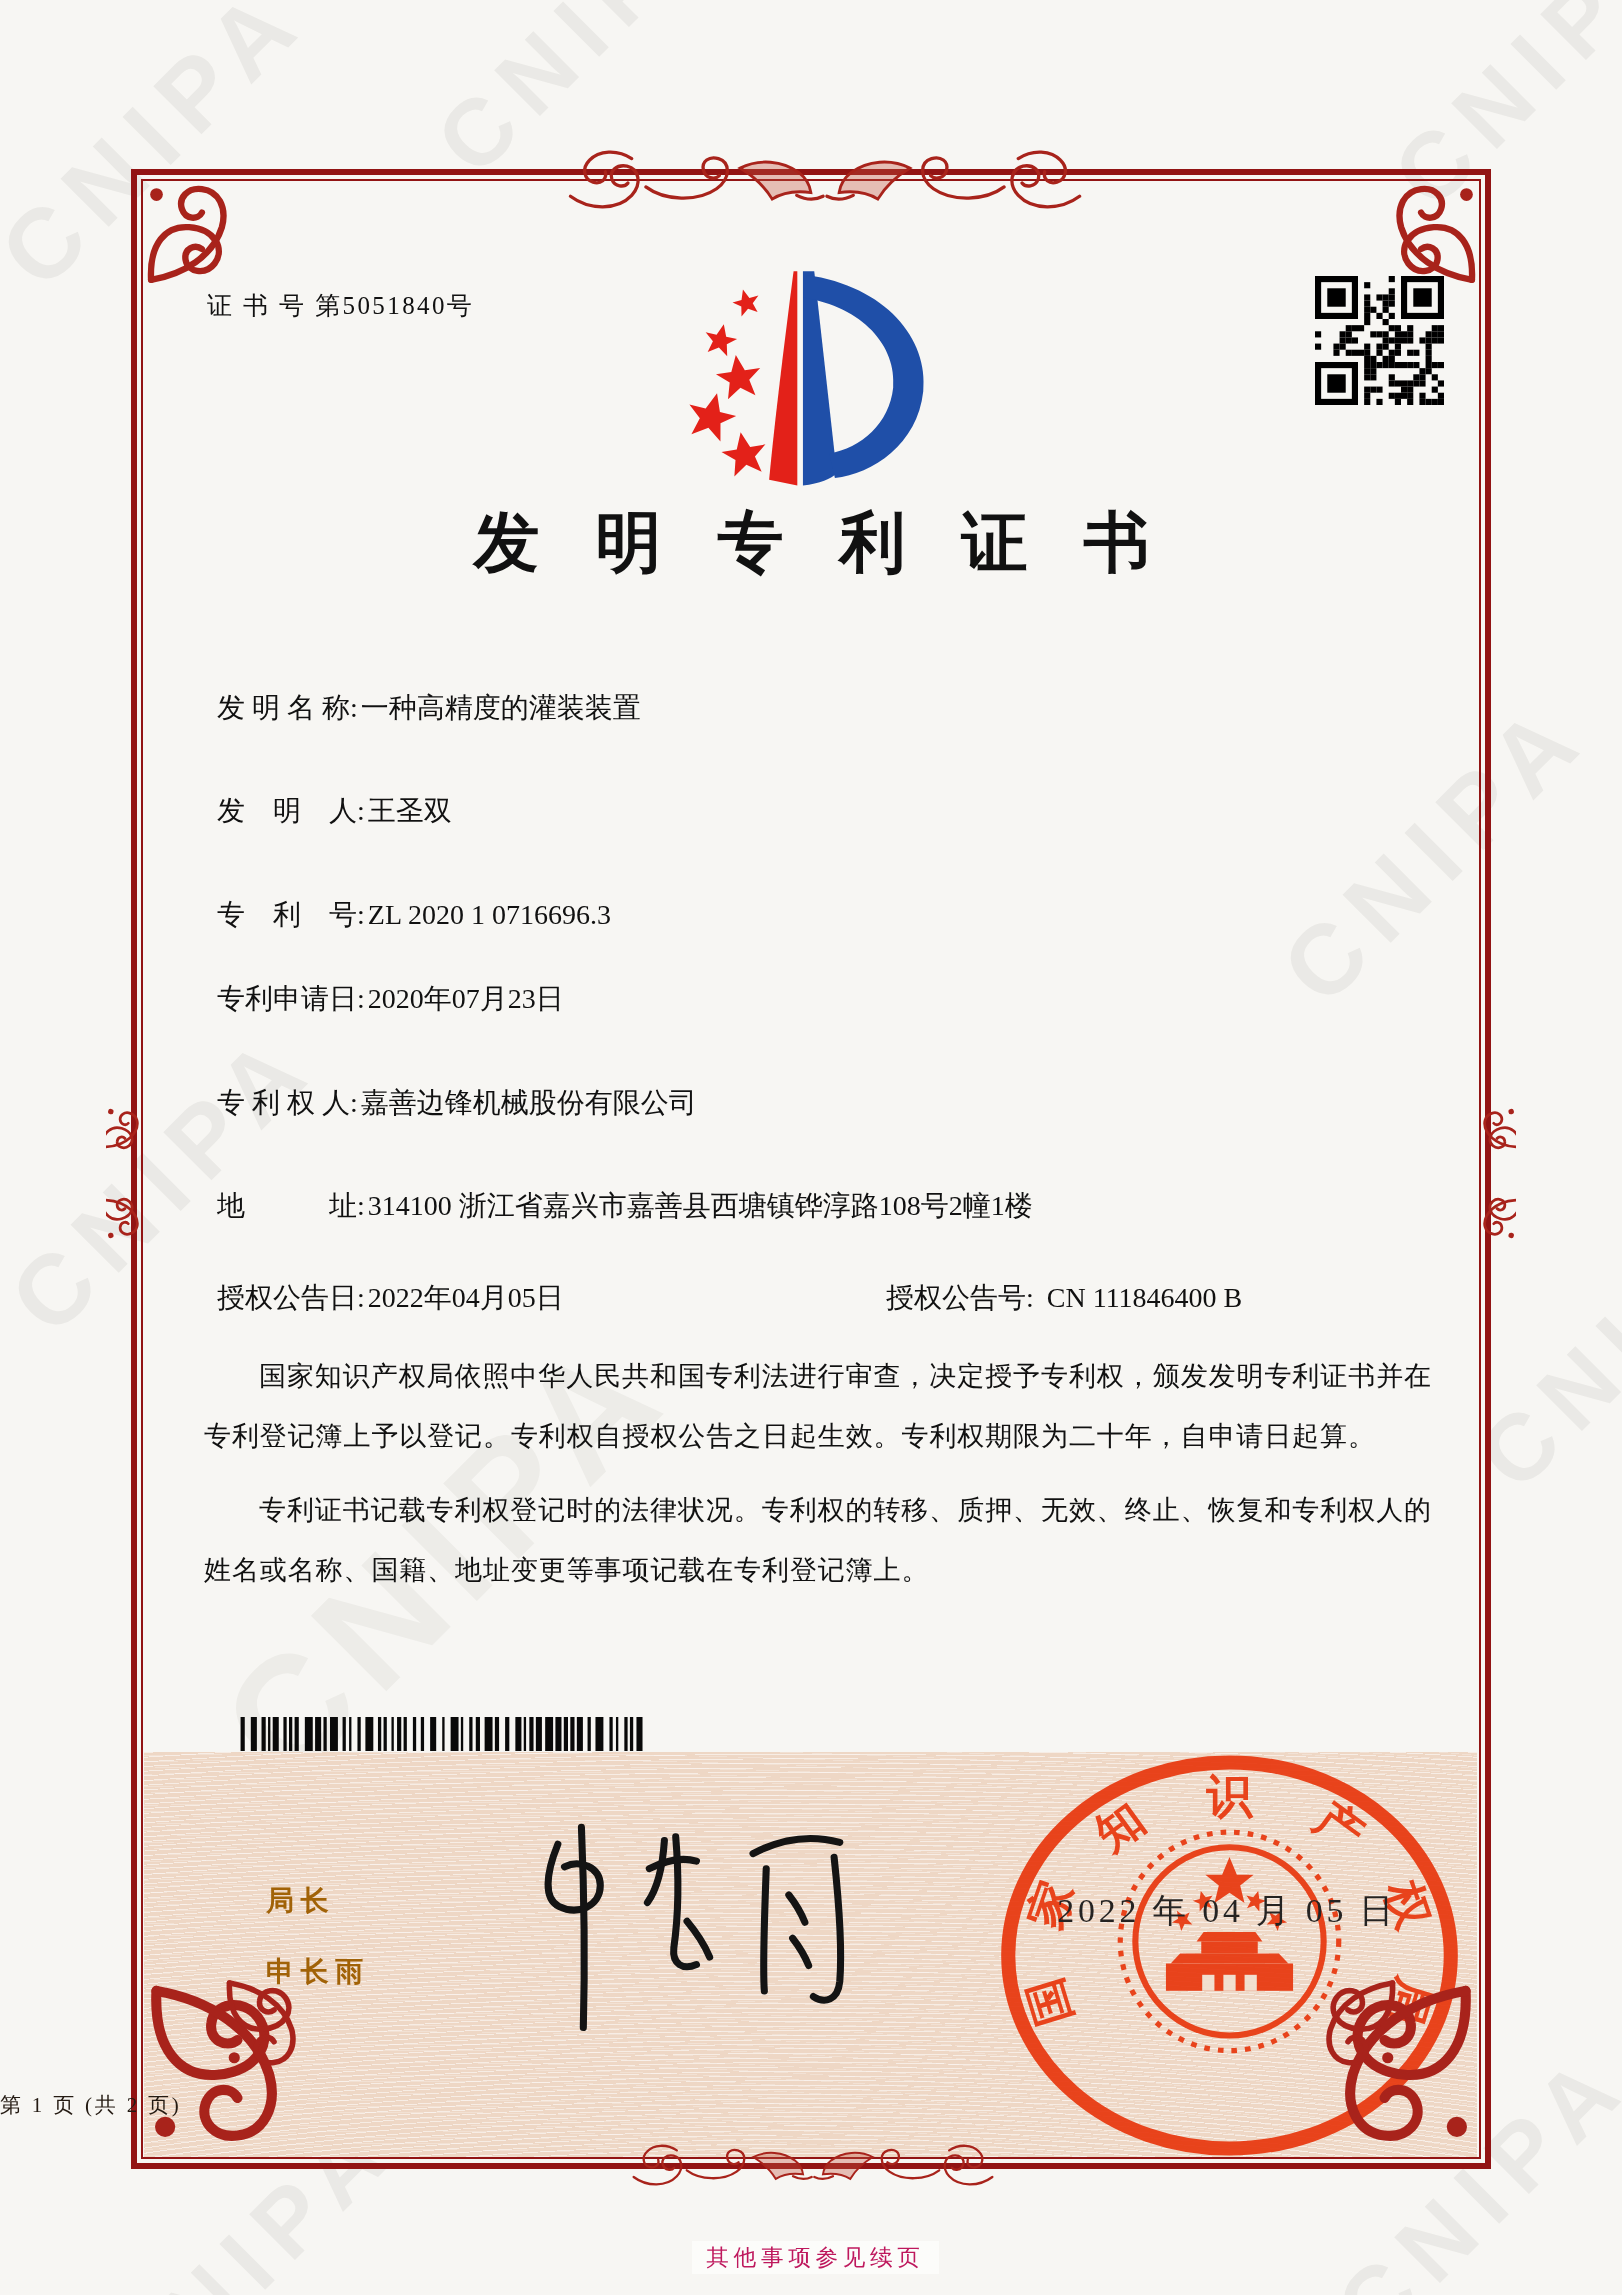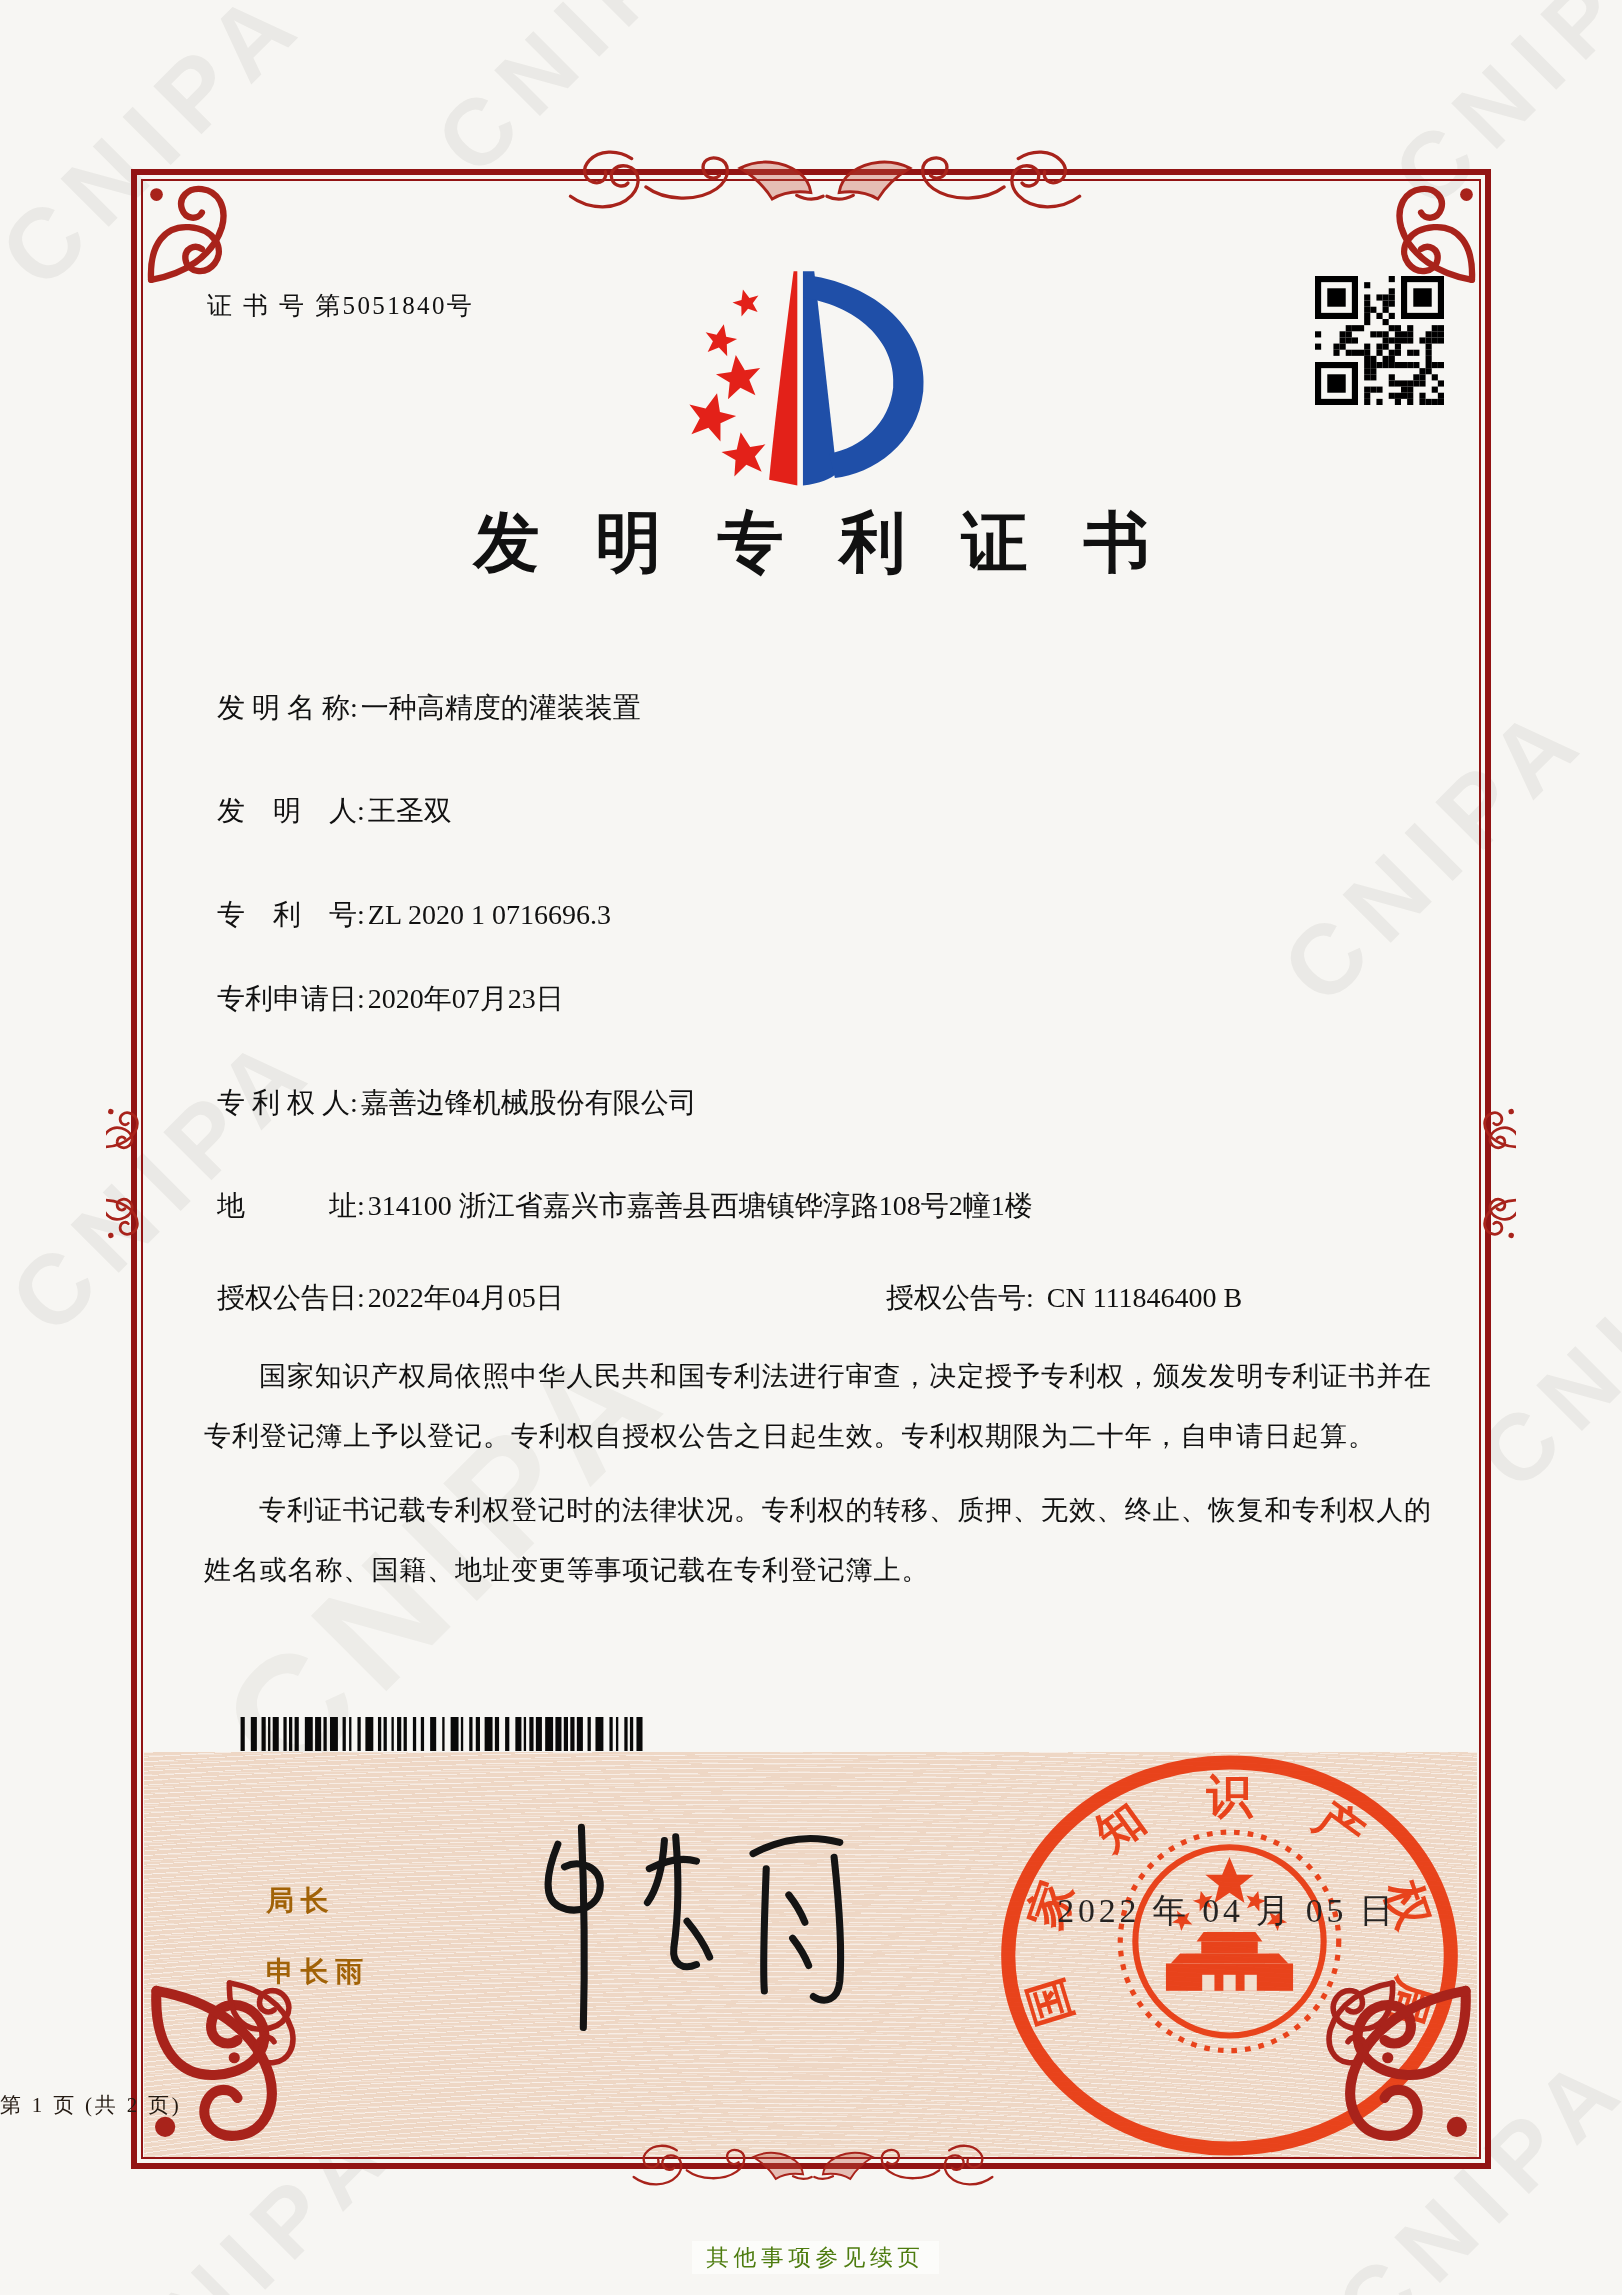--- a/index.html
+++ b/index.html
@@ -46,21 +46,21 @@
   }
   .p1{top:1346px}.p2{top:1480px}
   .sig-label{
     position:absolute;left:266px;font-family:"Liberation Sans","DejaVu Sans",sans-serif;
     font-weight:700;font-size:28px;letter-spacing:6.6px;color:#a16207;white-space:nowrap;
   }
   .sig-t{top:1882px}.sig-n{top:1953px}
   .page-info{position:absolute;left:0;right:0;top:2091px;text-align:left;font-size:21px;letter-spacing:2.8px;color:#241a12}
   .cont-note{
     position:absolute;left:8px;right:0;top:2242px;text-align:center;
-    font-size:22.6px;letter-spacing:4.7px;color:#4d7c0f;
+    font-size:22.6px;letter-spacing:4.7px;color:#be185d;
   }
   .cont-note em{font-style:normal;background:#fcfcfa;padding:3.8px 14px}
   
   .logo{position:absolute;left:686px;top:260px;width:264px;height:233px}
   .qr{position:absolute;left:1315px;top:276px;width:129px;height:129px}
   .barcode{position:absolute;left:238px;top:1717px;width:415px;height:34px}
   .signature{position:absolute;left:506px;top:1816px;width:396px;height:221px}
   .seal{position:absolute;left:994px;top:1746px;width:471px;height:419px}
   .orn{position:absolute;color:#a8231b}
   .orn-top{left:561px;top:135px;width:528px;height:83px}

